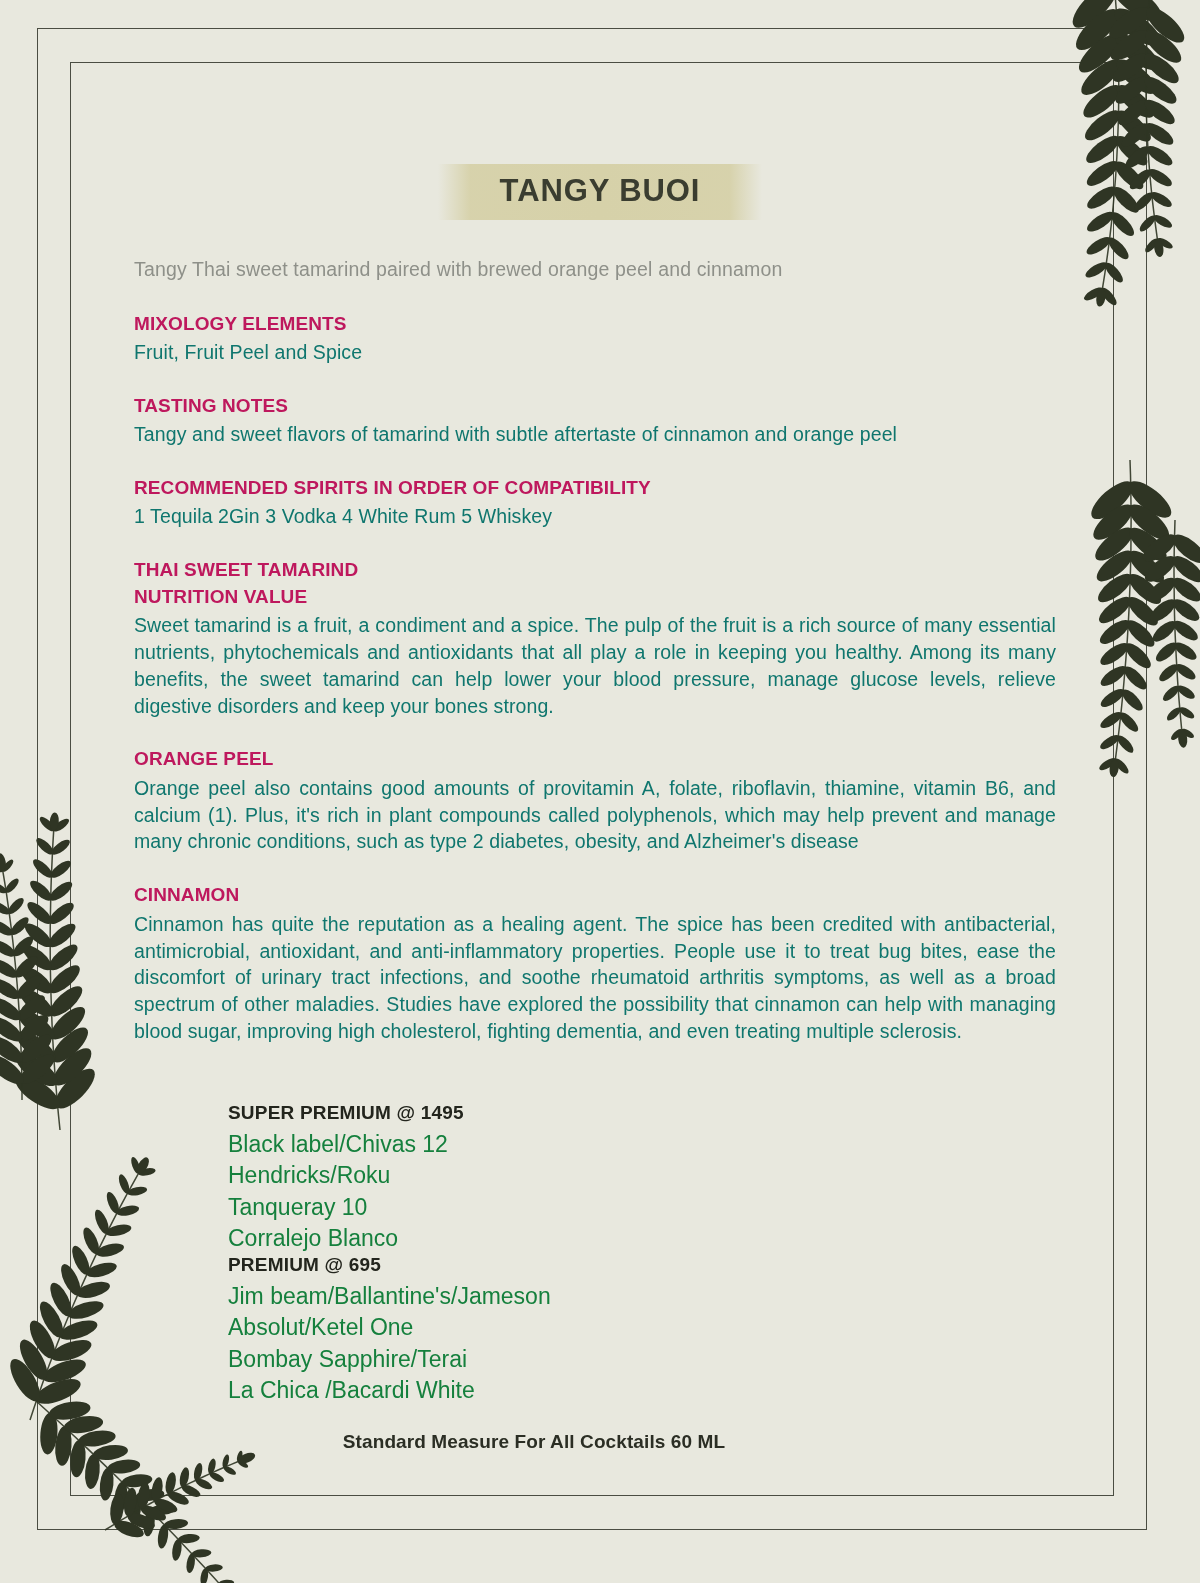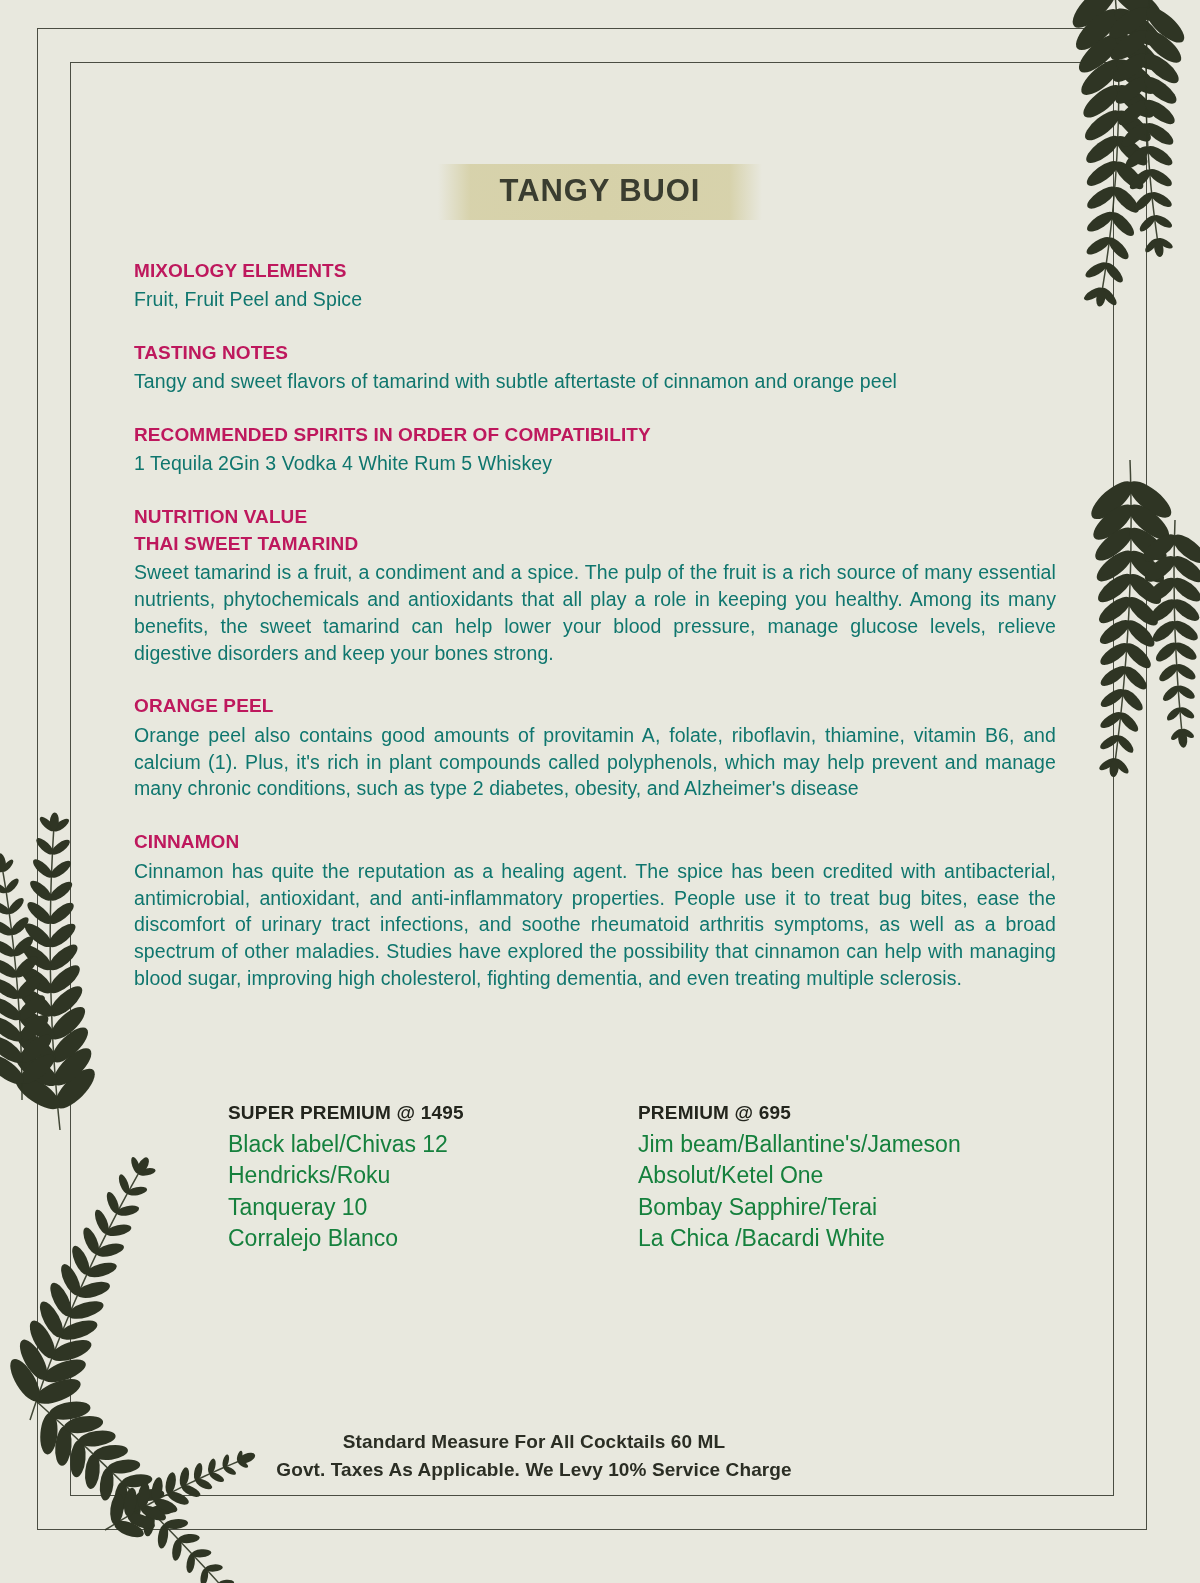--- a/index.html
+++ b/index.html
@@ -110,20 +110,21 @@
   }
   .sec-body.justify { text-align: justify; }
 
   
   .spirits {
     position: absolute;
     left: 228px;
     top: 1102px;
     width: 860px;
     display: flex;
+    flex-direction: column;
   }
   .spirit-col { width: 410px; }
   .spirit-head {
     font-size: 19px;
     font-weight: 700;
     color: #23251d;
     letter-spacing: 0.2px;
     margin-bottom: 5px;
   }
   .spirit-item {
@@ -394,39 +395,40 @@
   <div class="content">
 
     <div class="title-wrap">
       <span class="title-band">
         <span class="title-text">TANGY BUOI</span>
       </span>
     </div>
 
     <div class="body-col">
 
+      <div class="intro">Tangy Thai sweet tamarind paired with brewed orange peel and cinnamon</div>
 
       <div class="section">
         <div class="sec-head">MIXOLOGY ELEMENTS</div>
         <div class="sec-body">Fruit, Fruit Peel and Spice</div>
       </div>
 
       <div class="section">
         <div class="sec-head">TASTING NOTES</div>
         <div class="sec-body">Tangy and sweet flavors of tamarind with subtle aftertaste of cinnamon and orange peel</div>
       </div>
 
       <div class="section">
         <div class="sec-head">RECOMMENDED SPIRITS IN ORDER OF COMPATIBILITY</div>
         <div class="sec-body">1 Tequila 2Gin 3 Vodka 4 White Rum 5 Whiskey</div>
       </div>
 
       <div class="section">
+        <div class="sec-head">THAI SWEET TAMARIND</div>
         <div class="sec-head">NUTRITION VALUE</div>
-        <div class="sec-head">THAI SWEET TAMARIND</div>
         <div class="sec-body justify">Sweet tamarind is a fruit, a condiment and a spice. The pulp of the fruit is a rich source of many essential nutrients, phytochemicals and antioxidants that all play a role in keeping you healthy. Among its many benefits, the sweet tamarind can help lower your blood pressure, manage glucose levels, relieve digestive disorders and keep your bones strong.</div>
       </div>
 
       <div class="section">
         <div class="sec-head">ORANGE PEEL</div>
         <div class="sec-body justify">Orange peel also contains good amounts of provitamin A, folate, riboflavin, thiamine, vitamin B6, and calcium (1). Plus, it's rich in plant compounds called polyphenols, which may help prevent and manage many chronic conditions, such as type 2 diabetes, obesity, and Alzheimer's disease</div>
       </div>
 
       <div class="section">
         <div class="sec-head">CINNAMON</div>
@@ -451,17 +453,16 @@
             <div class="spirit-item">Jim beam/Ballantine's/Jameson</div>
             <div class="spirit-item">Absolut/Ketel One</div>
             <div class="spirit-item">Bombay Sapphire/Terai</div>
             <div class="spirit-item">La Chica /Bacardi White</div>
           </div>
       </div>
     </div>
 
     <div class="footer">
       <div class="footer-line">Standard Measure For All Cocktails 60 ML</div>
-      <div class="footer-line">Govt. Taxes As Applicable. We Levy 10% Service Charge</div>
     </div>
 
   </div>
 </div>
 
 </body></html>

